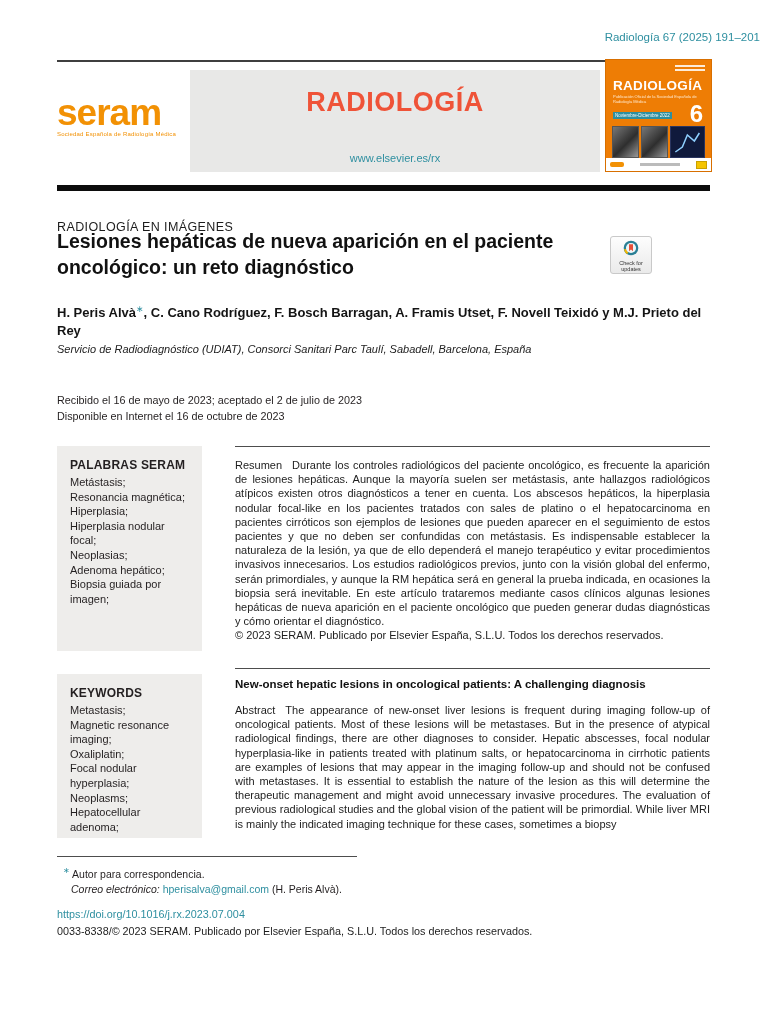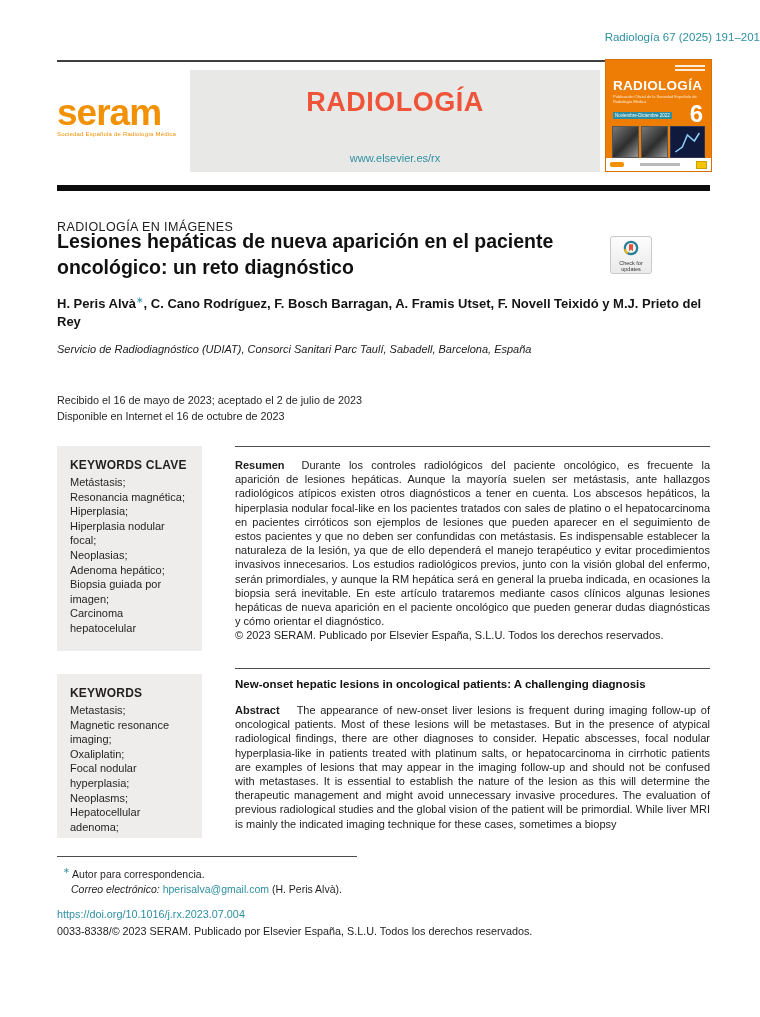--- a/index.html
+++ b/index.html
@@ -46,40 +46,40 @@
   .bar-black { position:absolute; top:185px; left:57px; width:653px; height:6px; background:#0c0c0c; }
   
   .section-label { position:absolute; top:220px; left:57px; font-size:12.5px; letter-spacing:.4px; color:#1c1c1c; }
   .article-title { position:absolute; top:228px; left:57px; width:560px;
     font-size:19.5px; font-weight:bold; line-height:26px; color:#111; }
   .badge { position:absolute; left:610px; top:236px; width:42px; height:38px;
     border:1px solid #c9c9c9; border-radius:3px; text-align:center;
     background:linear-gradient(#fdfdfd,#eaeaea); cursor:pointer; }
   .badge svg { margin-top:3px; }
   .badge-text { font-size:5.5px; line-height:6px; color:#333; }
-  .authors { position:absolute; top:291px; left:57px; width:653px;
+  .authors { position:absolute; top:300px; left:57px; width:653px;
     font-size:13px; font-weight:bold; line-height:18px; color:#141414; }
   .authors sup { font-size:9px; color:#2e8fa0; font-weight:normal; }
   .affiliation { position:absolute; top:343px; left:57px; width:653px;
     font-size:11px; font-style:italic; color:#222; }
   .dates { position:absolute; top:392px; left:57px; width:653px; font-size:10.8px; line-height:16px; }
   
   .panel { position:absolute; left:57px; width:145px; background:#eeedeb; padding:12px 10px 13px 13px; }
   .panel-1 { top:446px; height:205px; }
   .panel-2 { top:674px; height:164px; }
   .panel-heading { font-size:12px; font-weight:bold; margin-bottom:3px; letter-spacing:.2px; }
   .panel-list { font-size:11px; line-height:14.6px; }
   
   .col { position:absolute; left:235px; width:475px; }
   .col-1 { top:446px; }
   .col-2 { top:668px; }
   .col-rule { height:1px; background:#4d4d4d; }
   .para { text-align:justify; font-size:11px; line-height:14.2px; color:#1d1d1d; }
   .col-1 .para { margin-top:11px; }
-  .para .plabel { font-weight:bold; padding-right:17px; }
+  .para .plabel { font-weight:normal; padding-right:10px; }
   .copyright { font-size:11px; margin-top:1px; color:#1d1d1d; }
   .en-title { margin-top:9px; text-align:left; font-size:11.5px; font-weight:bold; color:#111; }
   .col-2 .para { margin-top:13px; }
   
   .footnote { position:absolute; left:57px; top:856px; width:480px; font-size:10.5px; line-height:15.5px; }
   .footnote-rule { width:300px; height:1px; background:#4d4d4d; margin-bottom:6px; }
   .footnote sup { font-size:8px; color:#2e8fa0; }
   .fn-line1 { padding-left:6px; }
   .fn-line2 { padding-left:14px; }
   .fn-line2 .em { font-style:italic; }
@@ -151,30 +151,29 @@
   <div class="authors"><span>H. Peris Alvà</span><sup>∗</sup><span>, C. Cano Rodríguez, F. Bosch Barragan, A. Framis Utset, F. Novell Teixidó y M.J. Prieto del Rey</span></div>
 
   <div class="affiliation">Servicio de Radiodiagnóstico (UDIAT), Consorci Sanitari Parc Taulí, Sabadell, Barcelona, España</div>
 
   <div class="dates">
     <div>Recibido el 16 de mayo de 2023; aceptado el 2 de julio de 2023</div>
     <div>Disponible en Internet el 16 de octubre de 2023</div>
   </div>
 
   <div class="panel panel-1">
-    <div class="panel-heading">KEYWORDS CLAVE</div>
+    <div class="panel-heading">PALABRAS SERAM</div>
     <div class="panel-list">
         <div>Metástasis;</div>
         <div>Resonancia magnética;</div>
         <div>Hiperplasia;</div>
         <div>Hiperplasia nodular focal;</div>
         <div>Neoplasias;</div>
         <div>Adenoma hepático;</div>
         <div>Biopsia guiada por imagen;</div>
-        <div>Carcinoma hepatocelular</div>
       </div>
   </div>
 
   <div class="col col-1">
     <div class="col-rule"></div>
     <p class="para"><span class="plabel">Resumen</span><span>Durante los controles radiológicos del paciente oncológico, es frecuente la aparición de lesiones hepáticas. Aunque la mayoría suelen ser metástasis, ante hallazgos radiológicos atípicos existen otros diagnósticos a tener en cuenta. Los abscesos hepáticos, la hiperplasia nodular focal-like en los pacientes tratados con sales de platino o el hepatocarcinoma en pacientes cirróticos son ejemplos de lesiones que pueden aparecer en el seguimiento de estos pacientes y que no deben ser confundidas con metástasis. Es indispensable establecer la naturaleza de la lesión, ya que de ello dependerá el manejo terapéutico y evitar procedimientos invasivos innecesarios. Los estudios radiológicos previos, junto con la visión global del enfermo, serán primordiales, y aunque la RM hepática será en general la prueba indicada, en ocasiones la biopsia será inevitable. En este artículo trataremos mediante casos clínicos algunas lesiones hepáticas de nueva aparición en el paciente oncológico que pueden generar dudas diagnósticas y cómo orientar el diagnóstico.</span></p>
     <div class="copyright">© 2023 SERAM. Publicado por Elsevier España, S.L.U. Todos los derechos reservados.</div>
   </div>
 
   <div class="panel panel-2">

